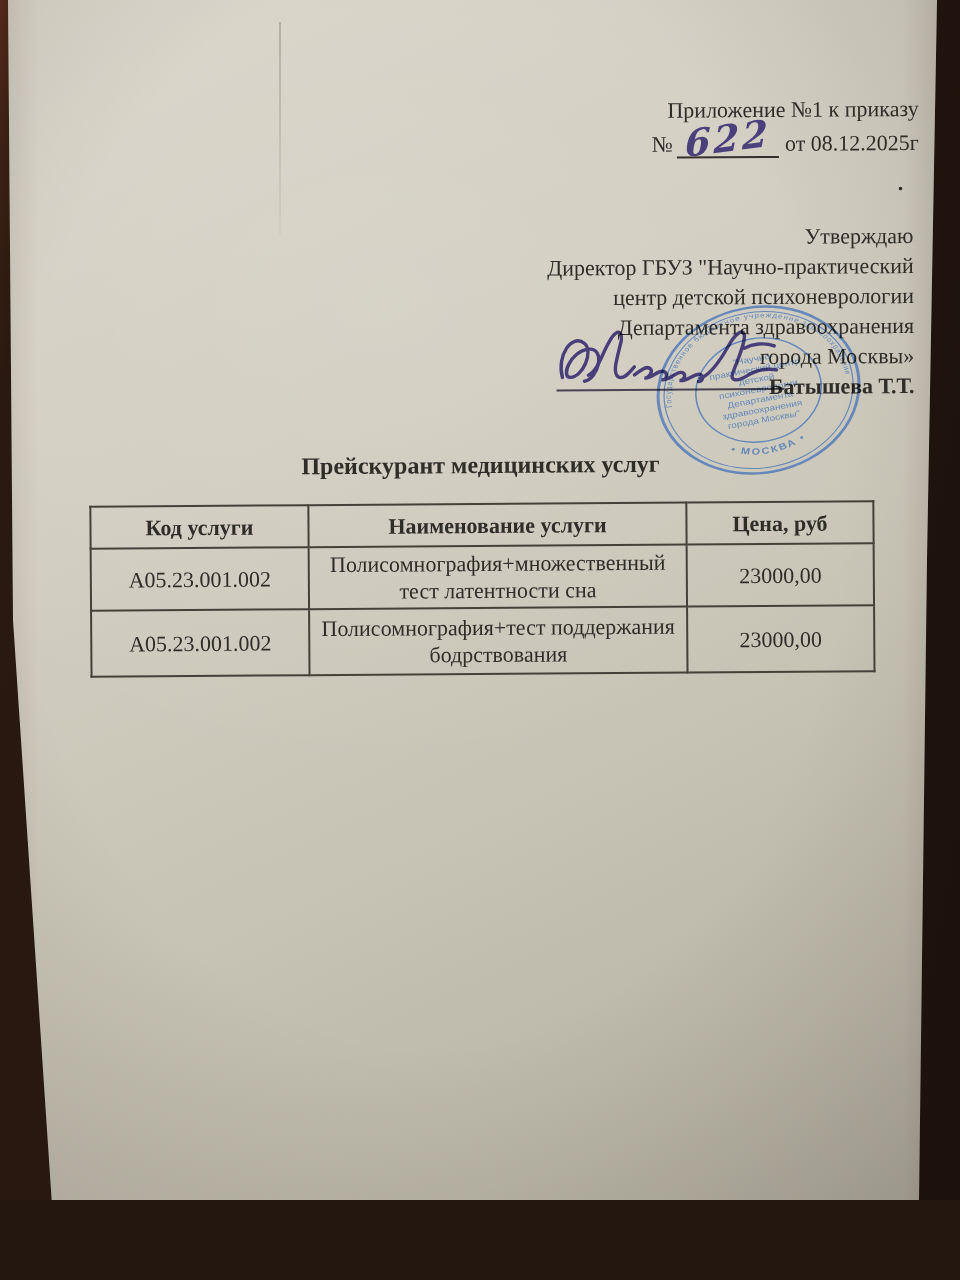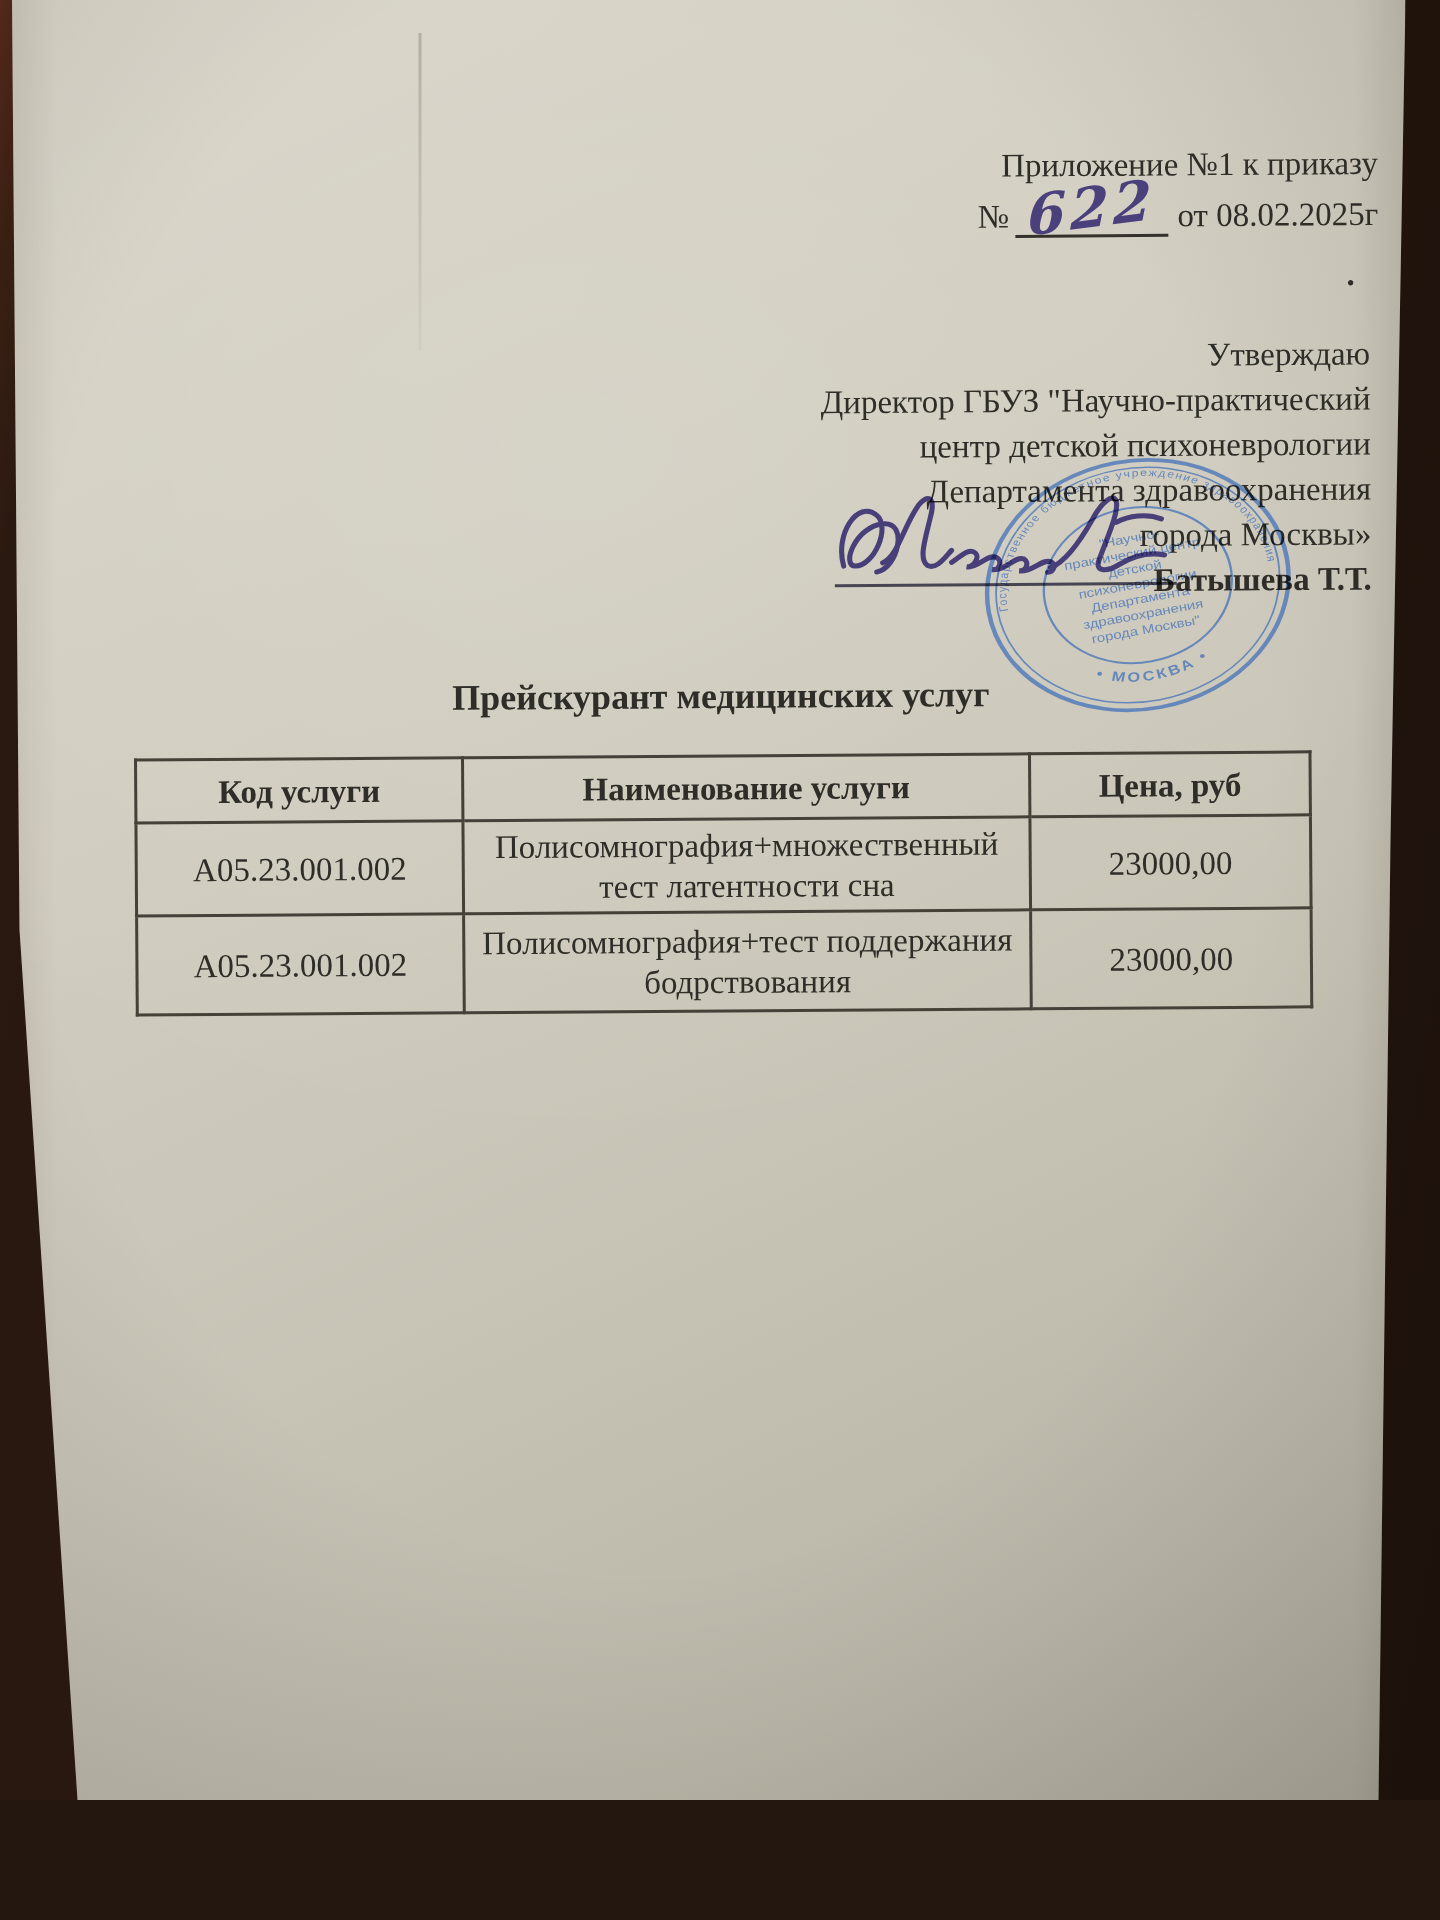--- a/index.html
+++ b/index.html
@@ -99,21 +99,21 @@
 <div class="photo">
   <div class="paper">
     <div class="paper-shade"></div>
     <div class="crease"></div>
 
     <div class="content">
 
       <div class="order-block">
         <div>Приложение №1 к приказу</div>
         <div class="order-line2">
-          <span>№</span><span class="hand-underline"><span class="hand-number">622</span></span><span>от 08.02.2025г</span>
+          <span>№</span><span class="hand-underline"><span class="hand-number">622</span></span><span>от 08.12.2025г</span>
         </div>
         <div class="stray-dot">.</div>
       </div>
 
       <div class="approval">
         <div>Утверждаю</div>
         <div>Директор ГБУЗ "Научно-практический</div>
         <div>центр детской психоневрологии</div>
         <div>Департамента здравоохранения</div>
         <div>города Москвы»</div>

